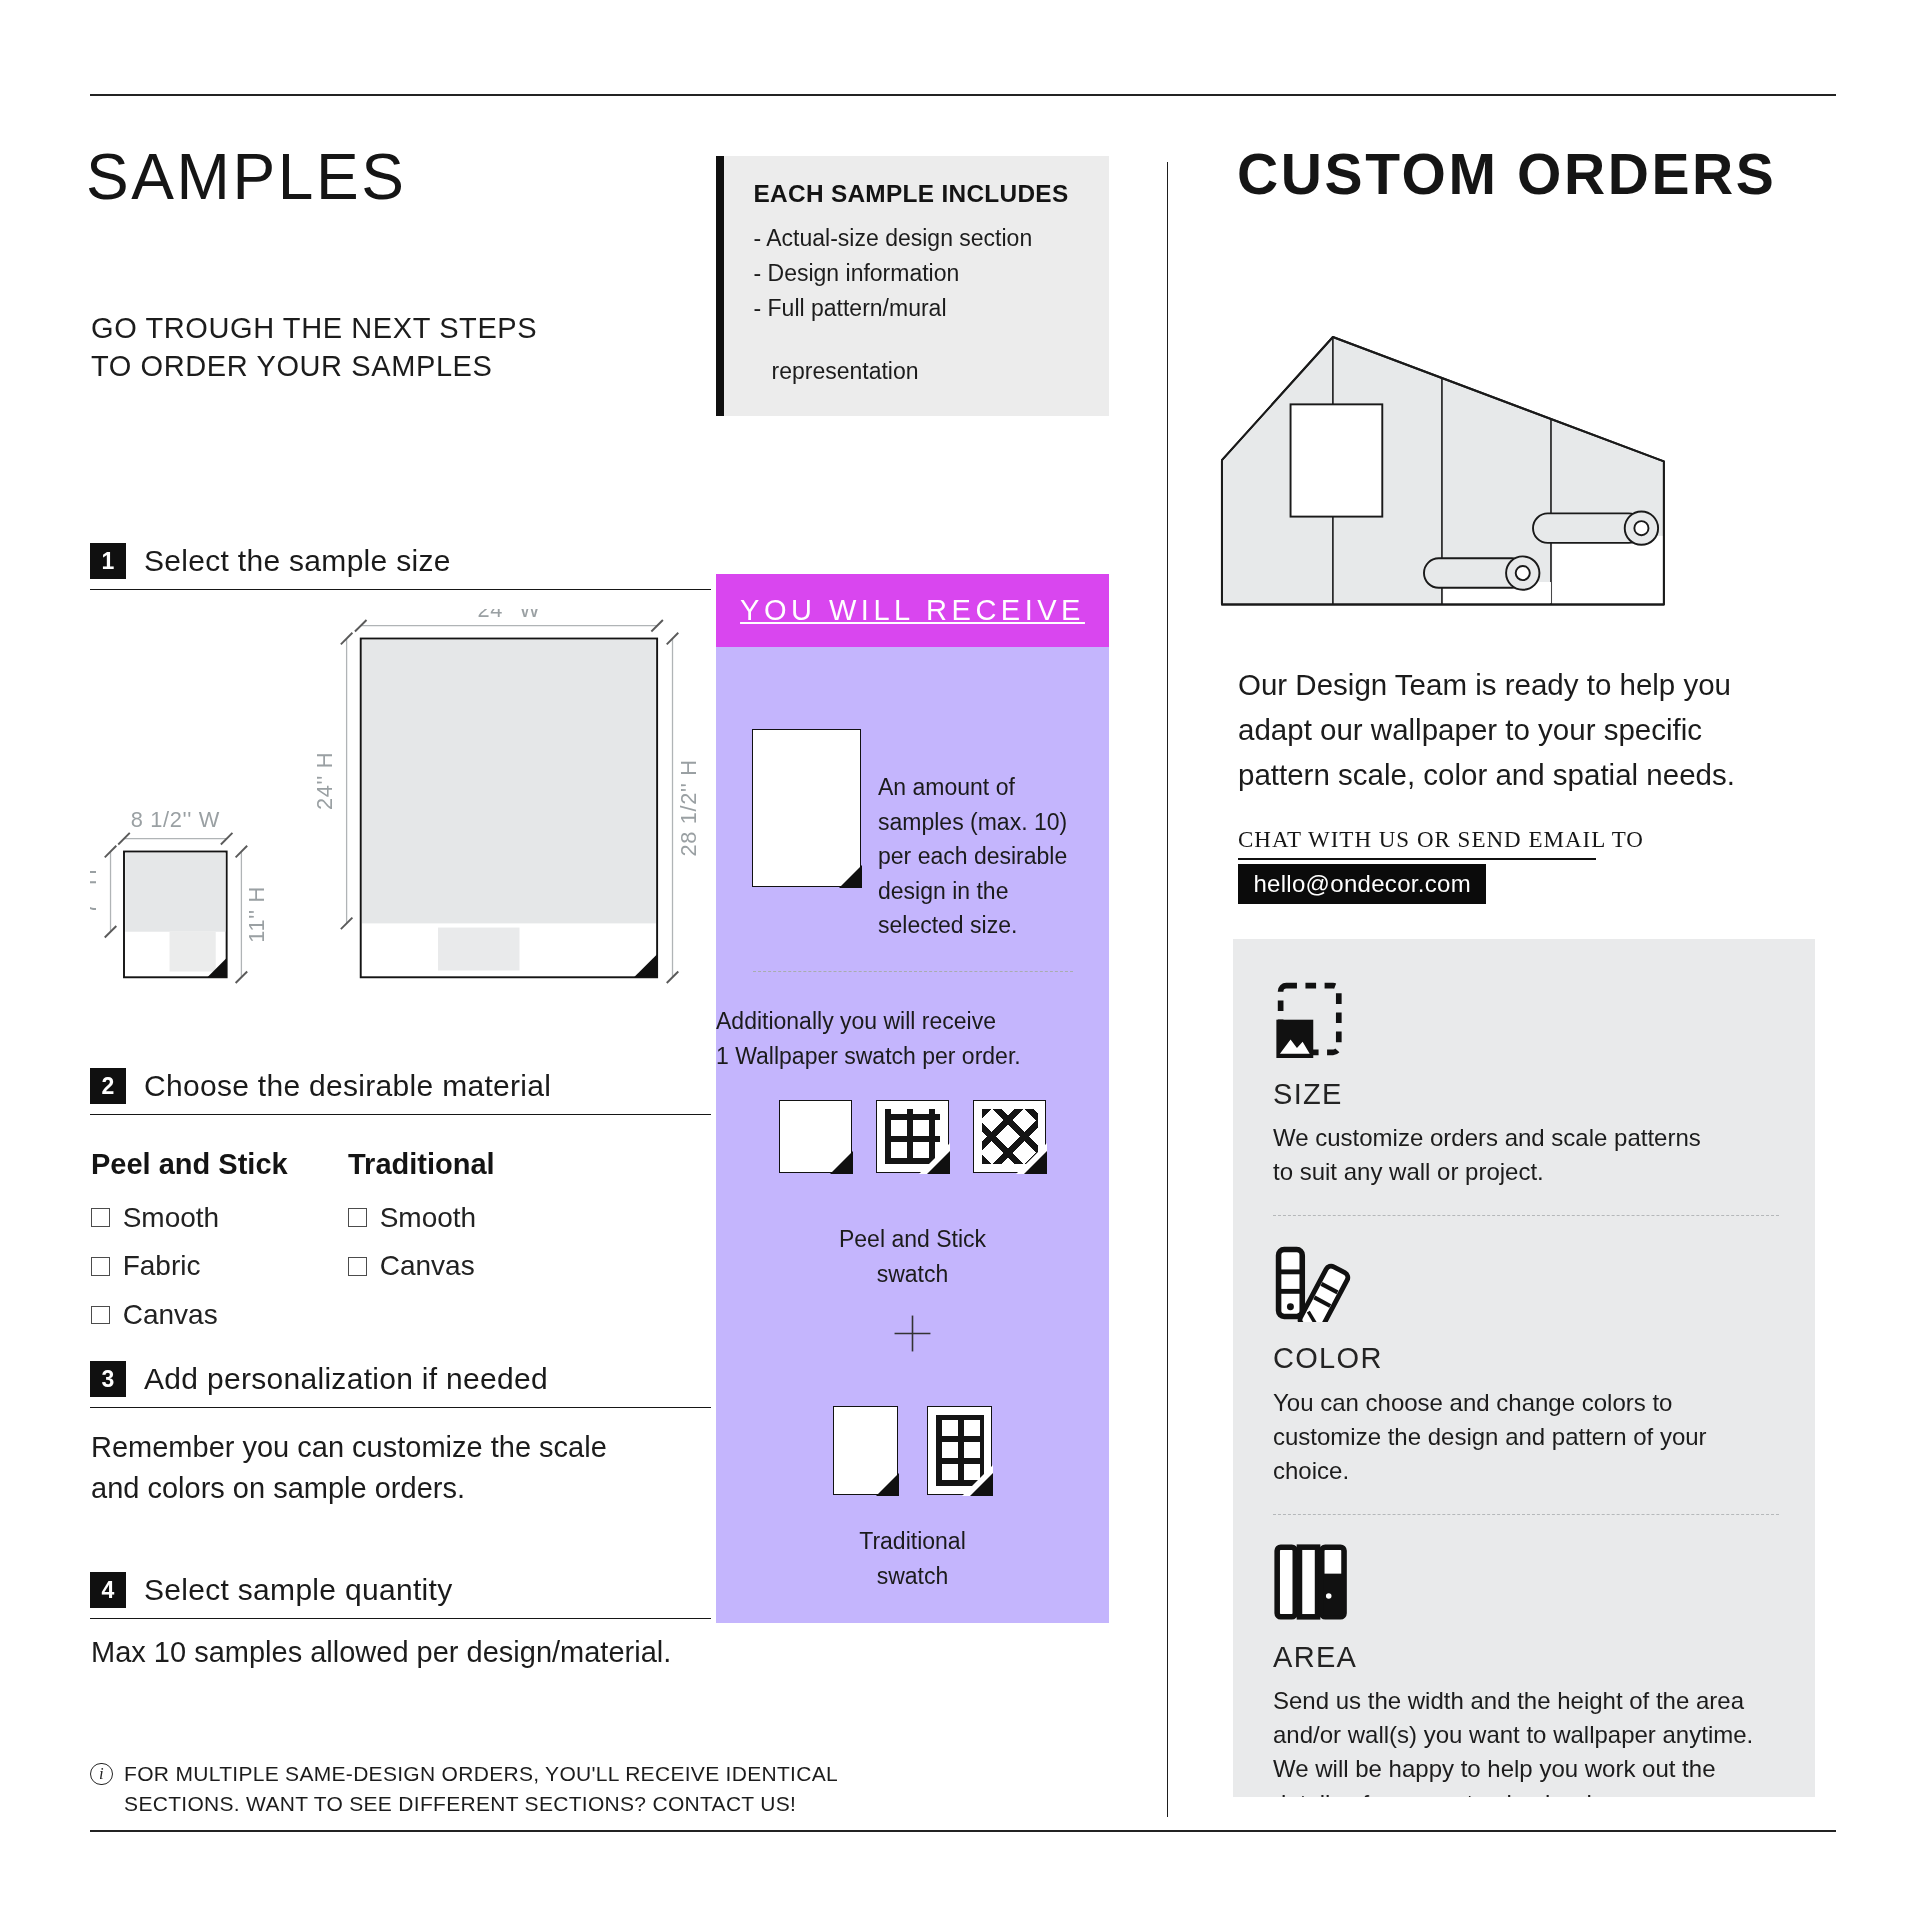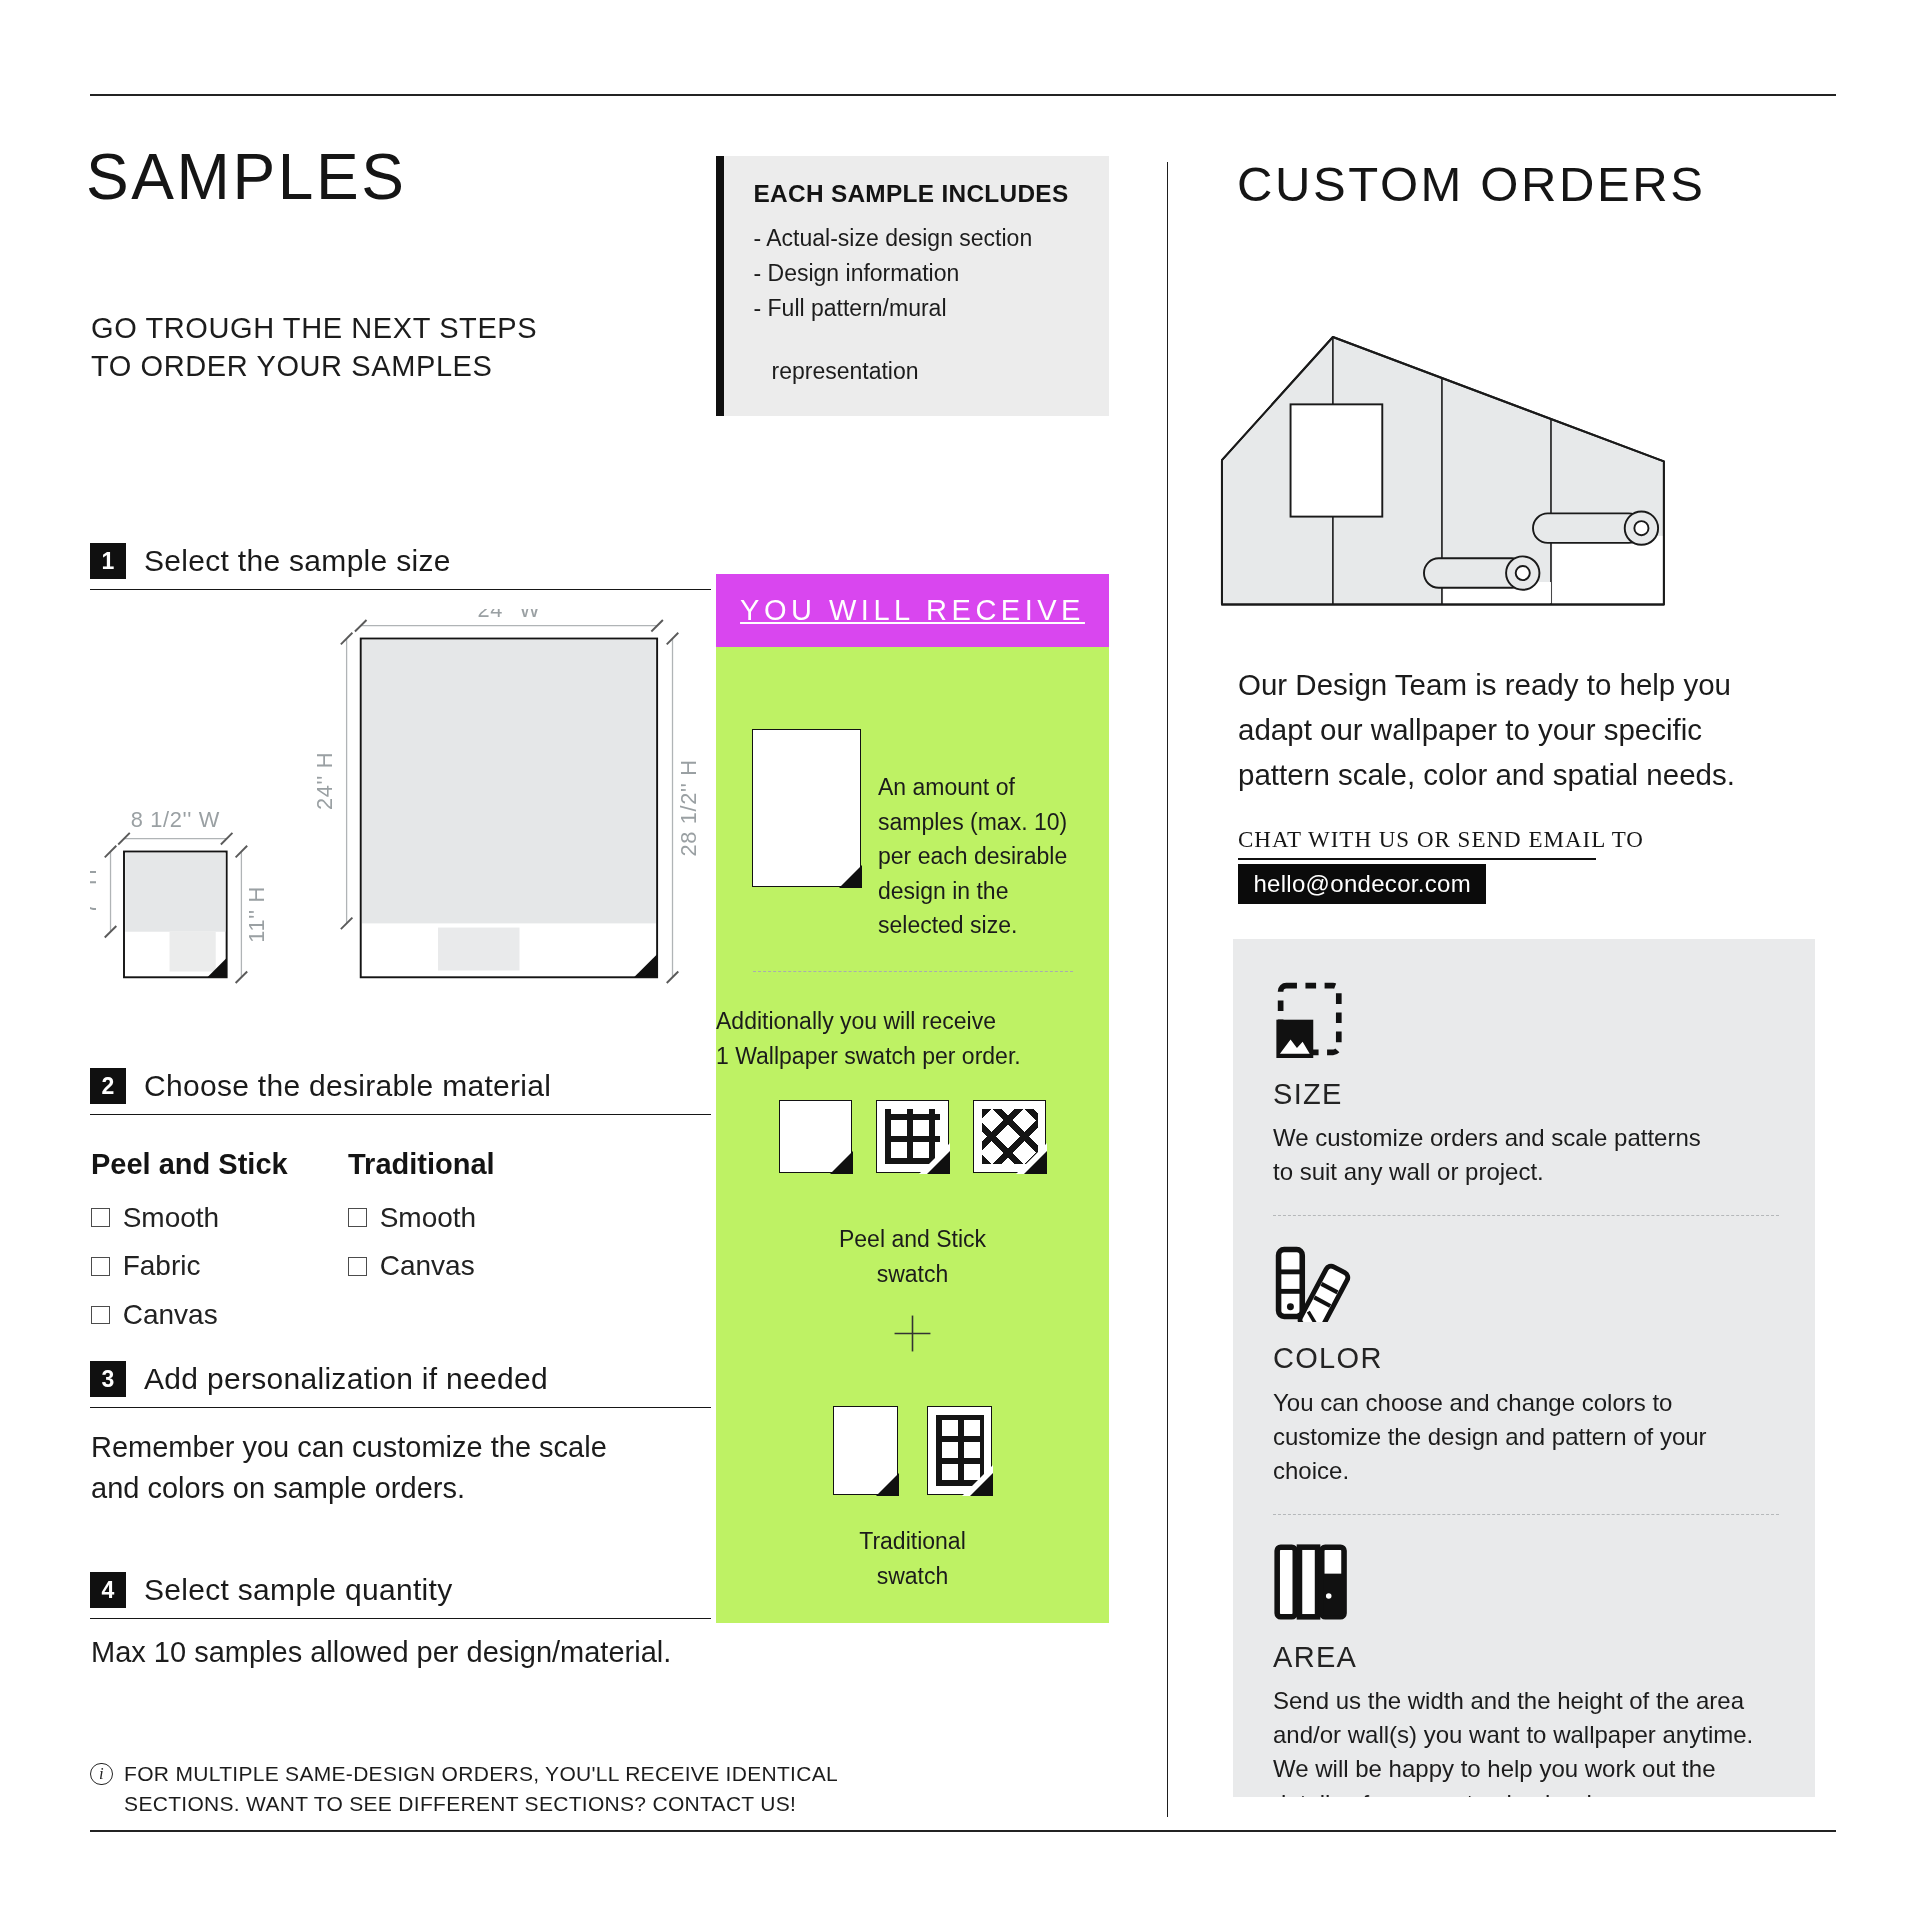--- a/index.html
+++ b/index.html
@@ -41,21 +41,21 @@
 
   
   .includes{left:716px;top:156px;width:393px;background:#ececec;border-left:8.3px solid #101010;
             padding:24.4px 6.4px 27px 29.5px;box-sizing:border-box;}
   .includes-title{font-size:24.4px;font-weight:bold;letter-spacing:0.3px;margin-bottom:13px;color:#141414;}
   .includes-item{font-size:23px;line-height:1.52;color:#1c1c1c;}
   .includes-item.indent{padding-left:18px;margin-top:28px;}
 
   .receive-header{left:716px;top:574px;width:393px;height:73px;background:#d946ef;color:#fff;
                   display:flex;align-items:center;justify-content:center;font-size:29px;letter-spacing:4.5px;text-decoration:underline;}
-  .receive-panel{left:716px;top:647px;width:393px;height:976px;background:#bef264;}
+  .receive-panel{left:716px;top:647px;width:393px;height:976px;background:#c4b5fd;}
   .receive-panel .inner{position:absolute;}
 
   .sheet{position:relative;background:#fff;border:1.9px solid #121212;box-sizing:border-box;}
   .fold{position:absolute;right:-1.9px;bottom:-1.9px;width:0;height:0;
         border-left:23px solid transparent;border-bottom:23px solid #101010;}
   .foldmask{position:absolute;right:-1.9px;bottom:-1.9px;width:0;height:0;
         border-left:31px solid transparent;border-bottom:31px solid #fff;}
   .pattern{position:absolute;inset:7.7px;}
   .pattern.grid{background-image:
       repeating-linear-gradient(0deg,#141414 0 6.4px,transparent 6.4px 22px),
@@ -70,21 +70,21 @@
   .receive-additional{left:0;top:357px;width:393px;text-align:left;font-size:23px;line-height:1.5;color:#1b1b1b;}
   .swatch-row{left:0;width:393px;display:flex;justify-content:center;}
   .row1{top:453px;gap:24.4px;} .row2{top:759px;gap:29.5px;}
   .swatch-sq{width:73px;height:73px;}
   .swatch-pt{width:65px;height:89px;}
   .swatch-label{left:0;width:393px;text-align:center;font-size:23px;line-height:1.5;color:#1b1b1b;}
   .peel-label{top:575px;} .trad-label{top:877px;}
   .plus-wrap{left:0;top:666px;width:393px;display:flex;justify-content:center;}
 
   
-  .custom-title{left:1237px;top:156px;font-size:49px;letter-spacing:2.6px;color:#151515;}
+  .custom-title{left:1237px;top:141px;font-size:57px;letter-spacing:2.6px;color:#151515;font-weight:bold;}
   .house-svg{left:1220px;top:324px;}
   .custom-intro{left:1238px;top:663px;width:636px;font-size:29.5px;line-height:1.52;color:#1b1b1b;}
   .chat-label{left:1238px;top:827px;font-size:23px;letter-spacing:1px;color:#161616;font-family:Liberation Serif, serif;}
   .chat-underline{left:1238px;top:858px;width:358px;height:1.9px;background:#101010;}
   .email-badge{left:1238px;top:864px;background:#0b0b0b;color:#ffffff;font-size:24px;
                padding:5.8px 15.4px;letter-spacing:0.3px;}
 
   .features{left:1233px;top:939px;width:582px;height:858px;background:#e9eaeb;
             box-sizing:border-box;padding:41px 36px 0 40px;overflow:hidden;}
   .feature-icon{height:78px;margin-bottom:18px;}

